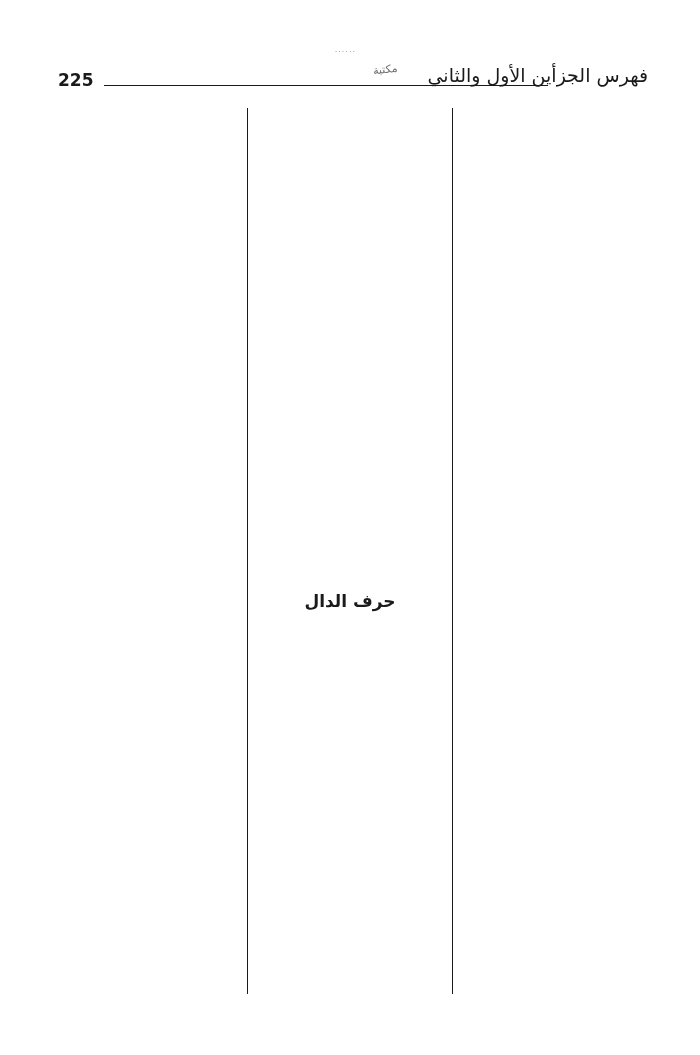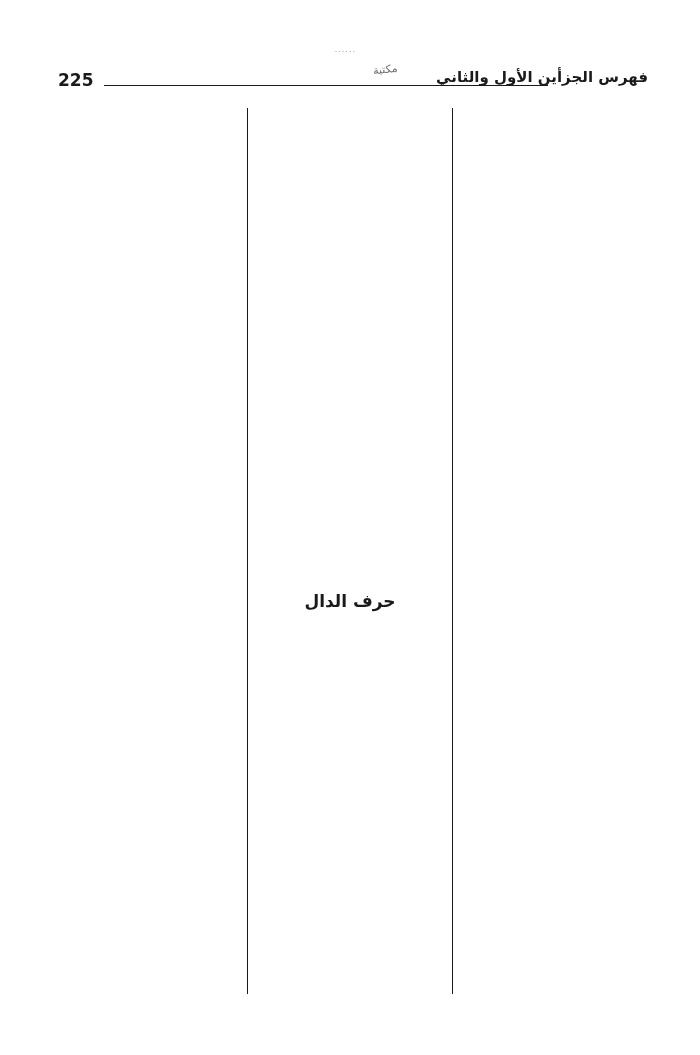--- a/index.html
+++ b/index.html
@@ -26,22 +26,22 @@
   
   .header {
     position: relative;
     height: 52px;
     display: flex;
     align-items: flex-end;
     justify-content: space-between;
     direction: rtl;
   }
   .header-title {
-    font-size: 15px;
-    font-weight: bold;
+    font-size: 19px;
+    font-weight: normal;
     letter-spacing: 0px;
     white-space: nowrap;
     padding-bottom: 6px;
   }
   .header-rule {
     position: absolute;
     right: 100px;
     left: 52px;
     bottom: 6px;
     height: 1.4px;

